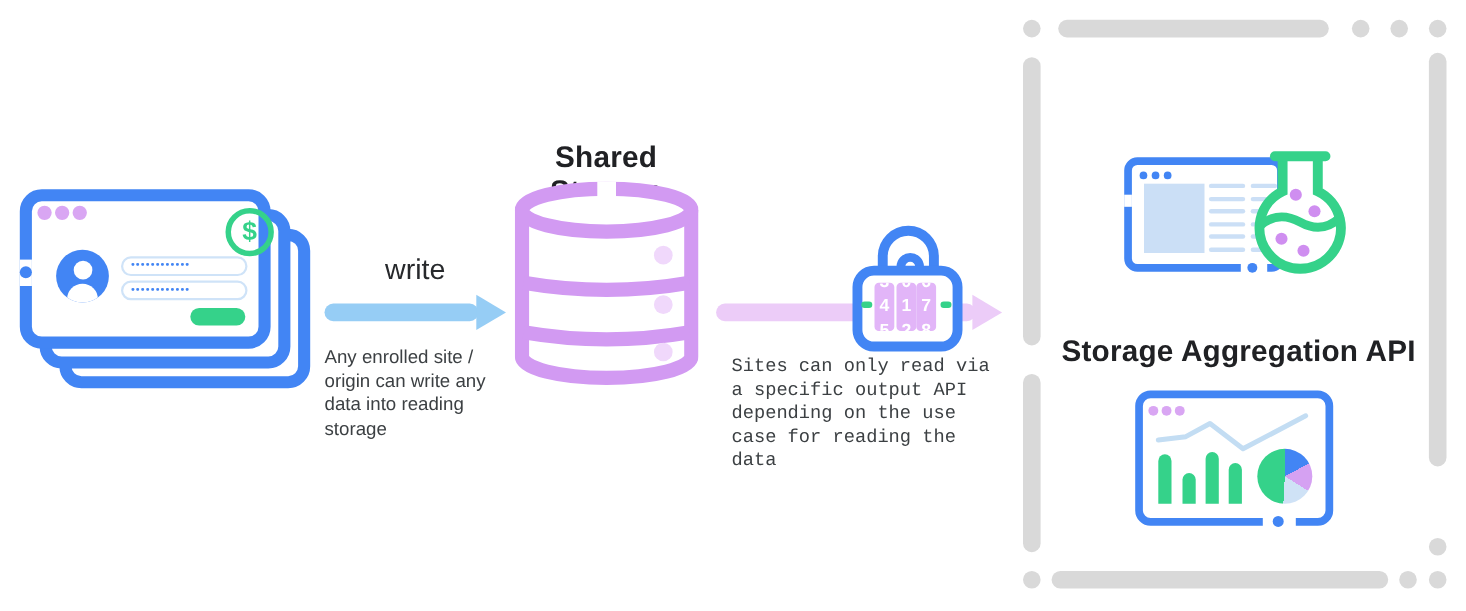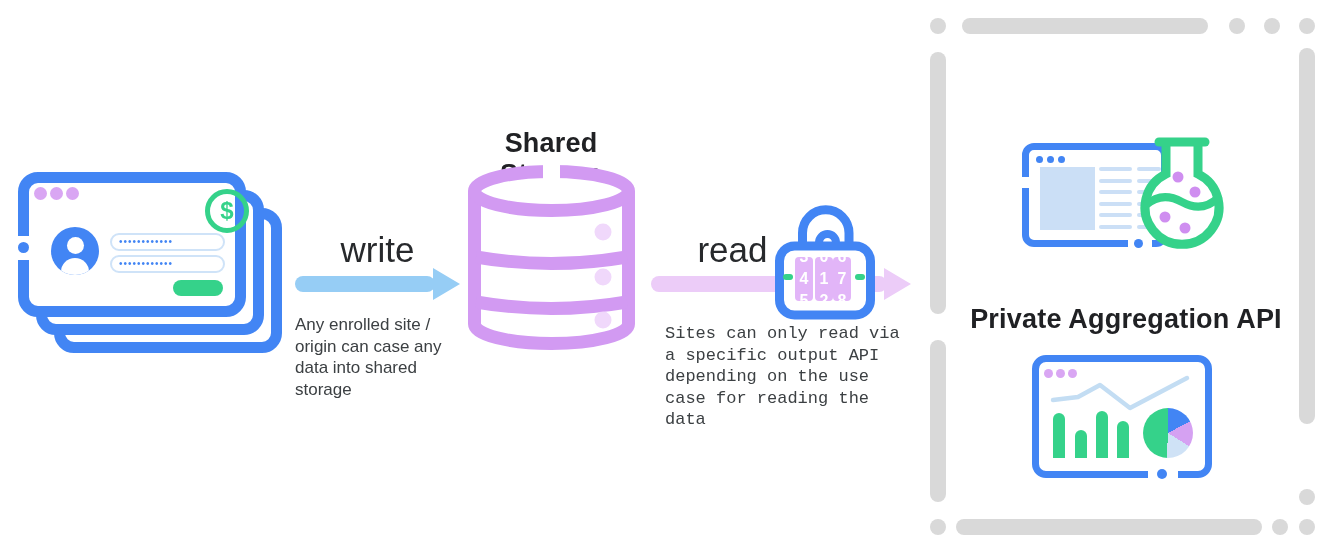--- a/index.html
+++ b/index.html
@@ -1,21 +1,21 @@
 <!DOCTYPE html>
 <html><head>
 <meta charset="utf-8">
 <style>
   html,body{margin:0;padding:0;background:#fff;}
   .canvas{position:relative;width:1333px;height:555px;background:#fff;overflow:hidden;
           font-family:"Liberation Sans",sans-serif;color:#202124;}
   .abs{position:absolute;}
   .ctr{text-align:center;}
   .title{font-size:27px;font-weight:bold;color:#202124;letter-spacing:0.2px;}
-  .flow-label{font-size:35px;color:#27292c;}
+  .flow-label{font-size:26px;color:#27292c;}
   .caption{font-size:17px;line-height:21.5px;color:#3c4043;}
   
   .win{position:absolute;background:#fff;border:11px solid #4285f4;border-radius:20px;
        width:228px;height:145px;box-sizing:border-box;}
   .pdot{position:absolute;width:13px;height:13px;border-radius:50%;}
   .field{position:absolute;width:115px;height:18px;background:#fff;border:2px solid #cfe3f8;
          border-radius:9px;box-sizing:border-box;overflow:hidden;}
   .field-dots{display:block;font-size:10px;letter-spacing:1px;color:#4285f4;line-height:13px;
               padding-left:7px;white-space:nowrap;}
   
@@ -71,35 +71,34 @@
       <div class="abs" style="left:144px;top:97px;width:50px;height:16px;background:#35d28a;border-radius:8px;"></div>
 
       <div class="abs" style="left:-11px;top:53px;width:11px;height:24px;background:#fff;"></div>
       <div class="abs" style="left:-11px;top:59px;width:11px;height:11px;border-radius:50%;background:#4285f4;"></div>
     </div>
   </div>
 
   <div class="abs flow-label ctr" style="left:300px;top:230px;width:155px;">write</div>
   <div class="arrow-tail" style="left:295px;top:276px;width:140px;background:#96cdf5;"></div>
   <div class="arrow-head" style="left:433px;top:268px;border-left:27px solid #96cdf5;"></div>
-  <div class="abs caption" style="left:295px;top:314px;width:178px;">Any enrolled site / origin can case any data into shared storage</div>
+  <div class="abs caption" style="left:295px;top:314px;width:178px;">Any enrolled site / origin can write any data into reading storage</div>
 
   <div class="abs title ctr" style="left:451px;top:128px;width:200px;">Shared Storage</div>
   <svg class="abs" style="left:468px;top:165px;" width="167" height="192" viewBox="0 0 167 192">
     <path d="M6.5,26 V159 a77,19.5 0 0 0 154,0 V26" fill="#ffffff" stroke="#d29af2" stroke-width="13"></path>
     <path d="M8,92 q75.5,13 151,0" fill="none" stroke="#d29af2" stroke-width="13"></path>
     <path d="M8,137 q75.5,13 151,0" fill="none" stroke="#d29af2" stroke-width="13"></path>
     <ellipse cx="83.5" cy="26" rx="77" ry="19.5" fill="#ffffff" stroke="#d29af2" stroke-width="13"></ellipse>
     <rect x="75" y="-2" width="17" height="16" fill="#ffffff"></rect>
     <circle cx="135" cy="67" r="8.5" fill="#f0d8fb"></circle>
     <circle cx="135" cy="112" r="8.5" fill="#f0d8fb"></circle>
     <circle cx="135" cy="155" r="8.5" fill="#f0d8fb"></circle>
   </svg>
 
-  <div class="abs flow-label ctr" style="left:655px;top:230px;width:155px;">read</div>
   <div class="arrow-tail" style="left:651px;top:276px;width:236px;background:#ecccf8;z-index:1;"></div>
   <div class="arrow-head" style="left:884px;top:268px;border-left:27px solid #ecccf8;z-index:1;"></div>
   <div class="abs caption" style="left:665px;top:323px;width:236px;font-family:Liberation Mono, monospace;">Sites can only read via a specific output API depending on the use case for reading the data</div>
 
   <div class="abs" style="left:774px;top:202px;width:102px;height:118px;z-index:2;">
     <svg width="102" height="118" viewBox="0 0 102 118" style="position:absolute;left:0;top:0;">
       <path d="M28.5,56 V31 a23.2,23.2 0 0 1 46.5,0 V56" fill="none" stroke="#4285f4" stroke-width="9"></path>
       <path d="M45,56 V40.5 a8.5,8.5 0 0 1 17,0 V56" fill="none" stroke="#4285f4" stroke-width="8"></path>
       <rect x="5.5" y="44" width="91" height="69" rx="15" fill="#ffffff" stroke="#4285f4" stroke-width="9"></rect>
     </svg>
@@ -166,21 +165,21 @@
   <svg class="abs" style="left:1137px;top:134px;z-index:3;" width="92" height="122" viewBox="0 0 92 122">
     <path d="M29,10 L29,40 A37,37 0 1 0 61,40 L61,10" fill="#ffffff" stroke="#35d28a" stroke-width="9" stroke-linecap="round"></path>
     <path d="M22,8 H68" fill="none" stroke="#35d28a" stroke-width="9" stroke-linecap="round"></path>
     <path d="M9,71 Q25,57 45,68 T81,64" fill="none" stroke="#35d28a" stroke-width="8" stroke-linecap="round"></path>
     <circle cx="41" cy="43" r="5.5" fill="#cf8ef0"></circle>
     <circle cx="58" cy="58" r="5.5" fill="#cf8ef0"></circle>
     <circle cx="28" cy="83" r="5.5" fill="#cf8ef0"></circle>
     <circle cx="48" cy="94" r="5.5" fill="#cf8ef0"></circle>
   </svg>
 
-  <div class="abs title ctr" style="left:956px;top:304px;width:340px;">Private Aggregation API</div>
+  <div class="abs title ctr" style="left:956px;top:304px;width:340px;">Storage Aggregation API</div>
   <div class="apiwin" style="left:1032px;top:355px;width:180px;height:123px;border-radius:14px;z-index:1;">
     <div class="pdot" style="width:9px;height:9px;left:5px;top:7px;background:#d9a6f3;"></div>
     <div class="pdot" style="width:9px;height:9px;left:17px;top:7px;background:#d9a6f3;"></div>
     <div class="pdot" style="width:9px;height:9px;left:29px;top:7px;background:#d9a6f3;"></div>
     <svg width="166" height="109" viewBox="0 0 166 109" style="position:absolute;left:0;top:0;">
       <polyline points="14,38 39,35 61,23 91,46 148,16" fill="none" stroke="#c3ddf3" stroke-width="4.5" stroke-linecap="round" stroke-linejoin="round"></polyline>
     </svg>
     <div class="bar" style="left:14px;top:51px;height:45px;"></div>
     <div class="bar" style="left:36px;top:68px;height:28px;"></div>
     <div class="bar" style="left:57px;top:49px;height:47px;"></div>

